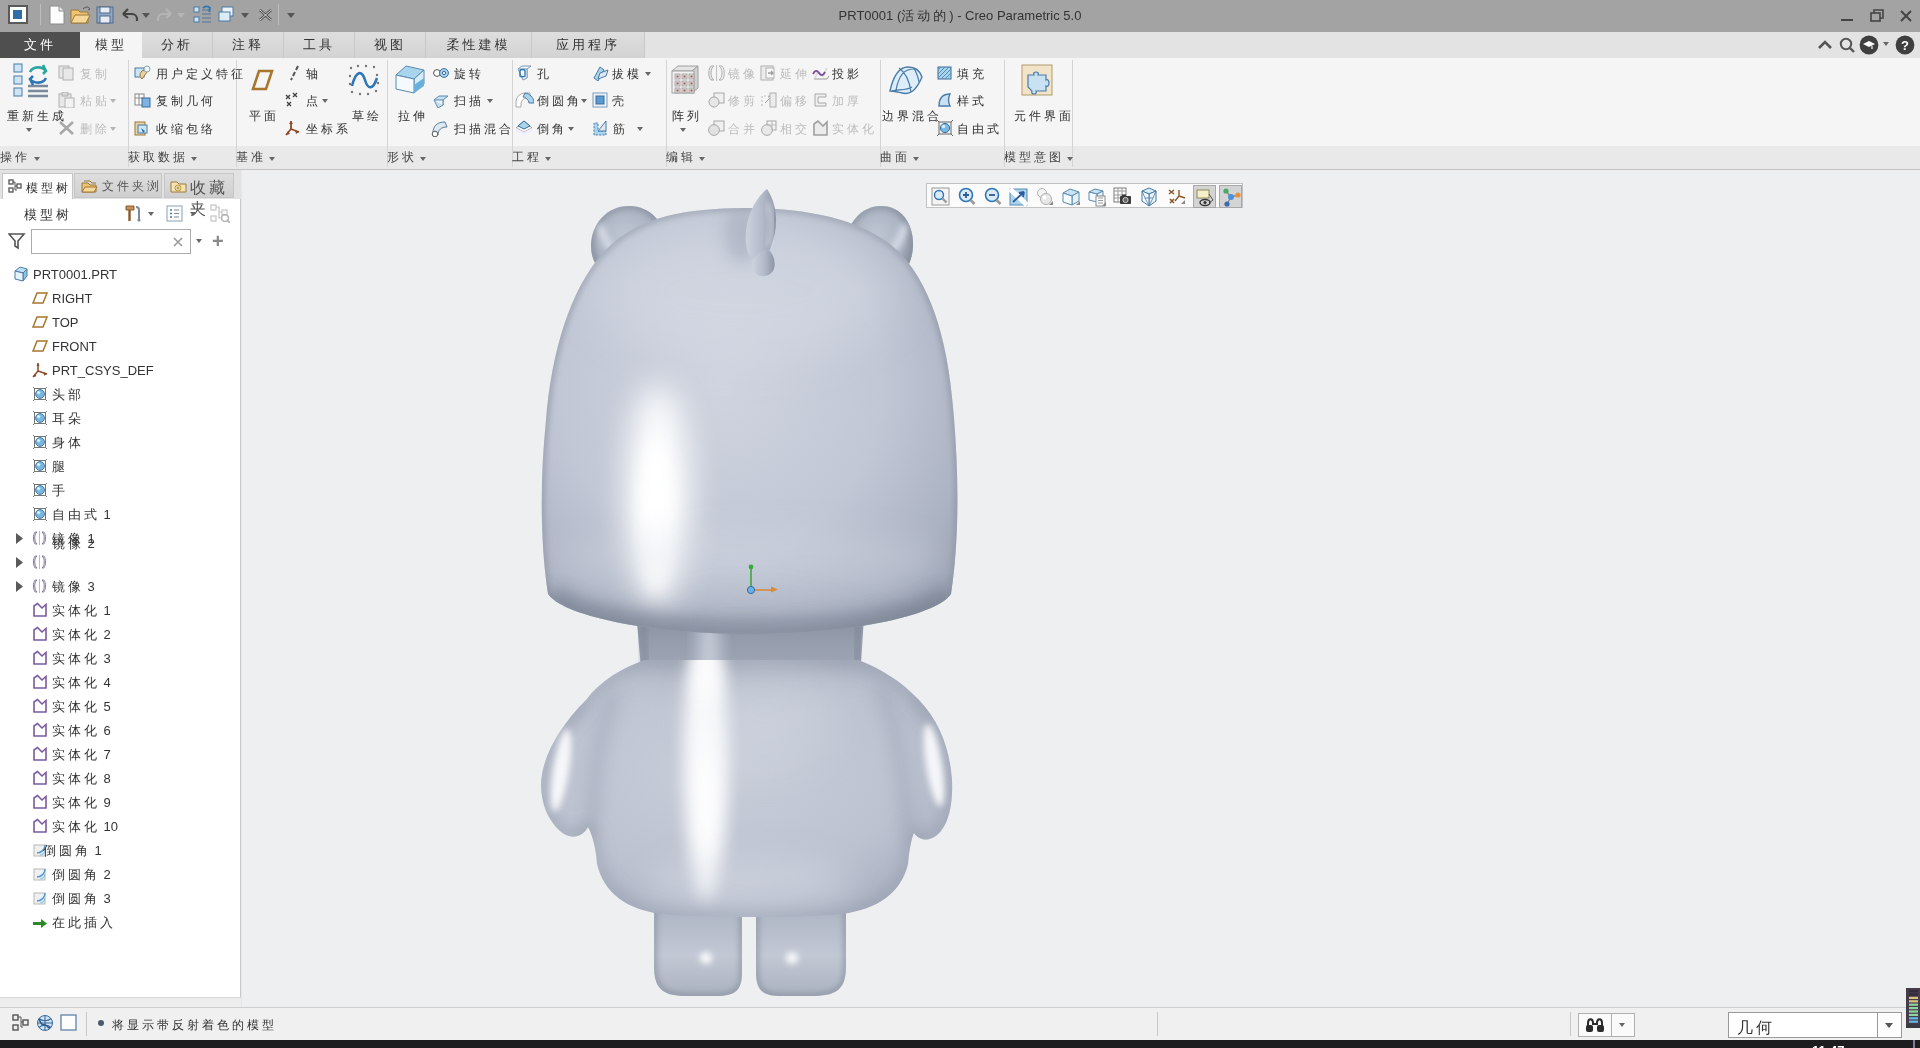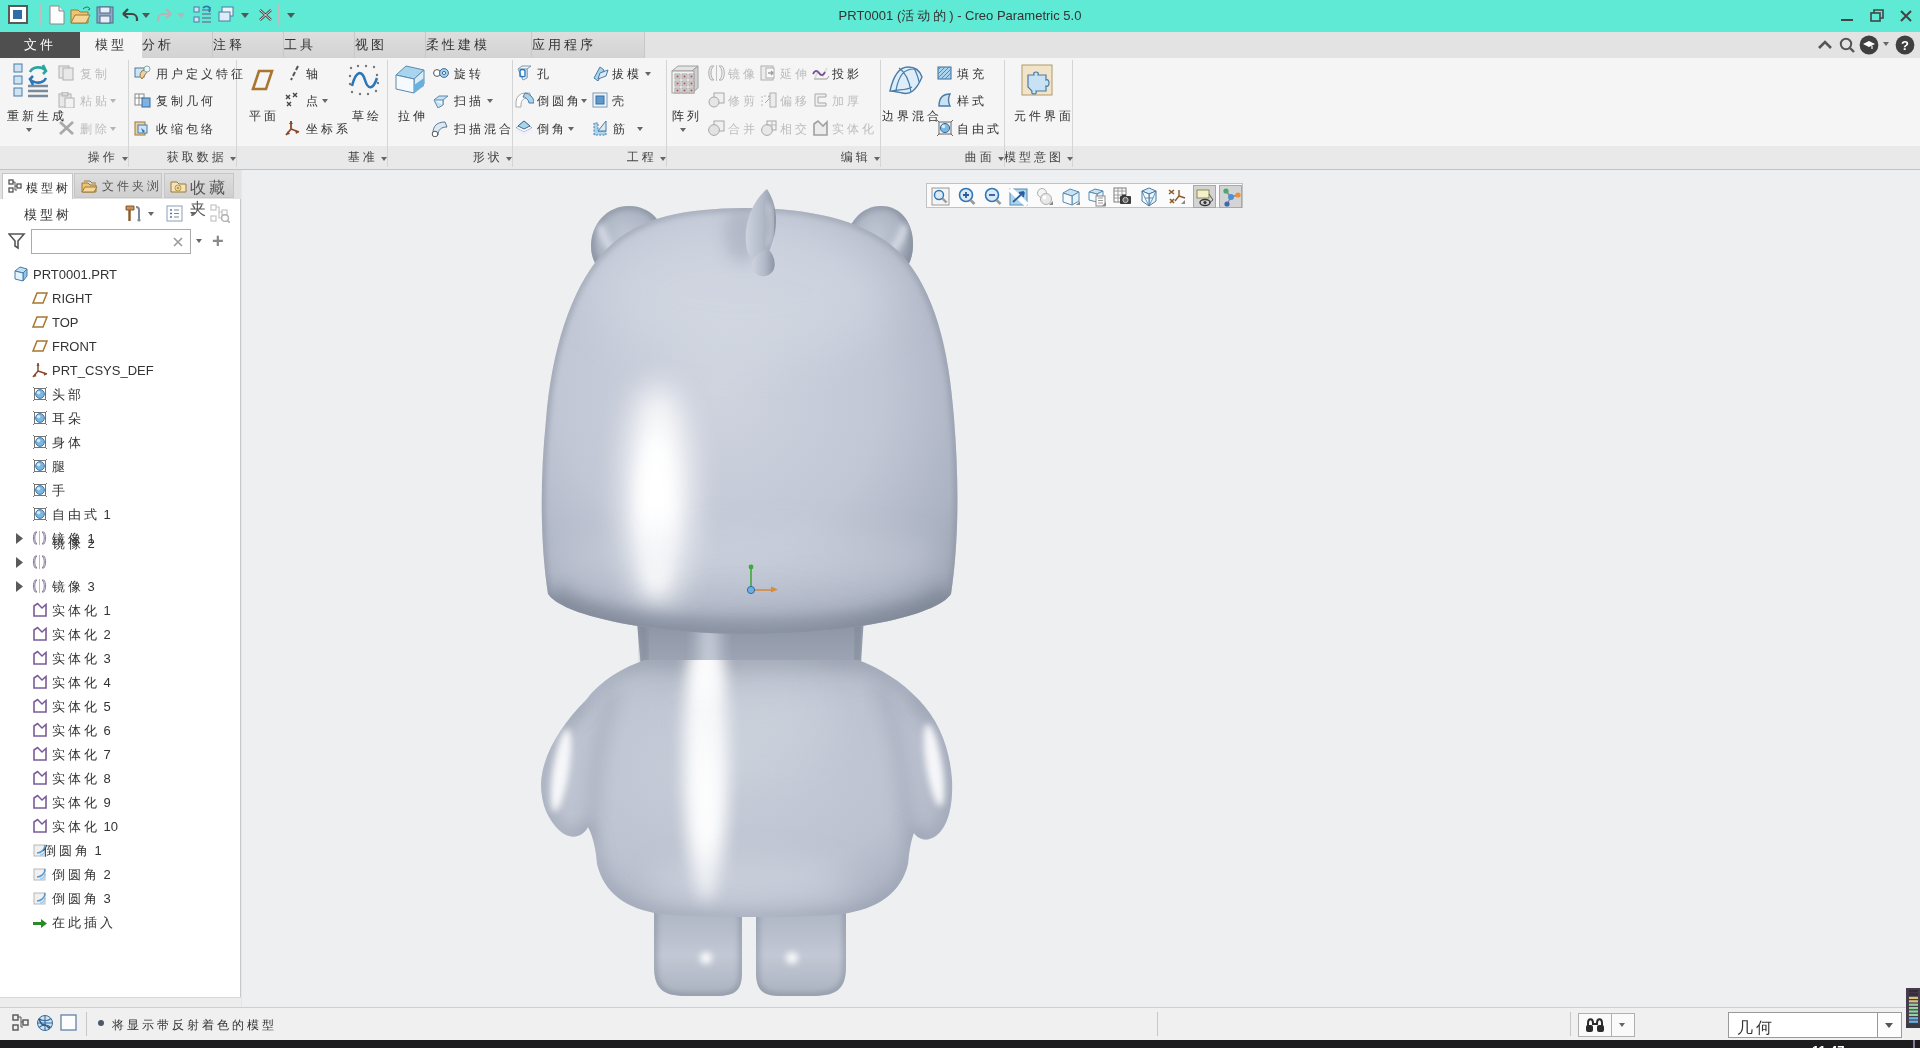--- a/index.html
+++ b/index.html
@@ -1,32 +1,32 @@
 <!DOCTYPE html>
 <html><head><meta charset="utf-8"><style>
 *{margin:0;padding:0;box-sizing:border-box}
 html,body{width:1920px;height:1048px;overflow:hidden;font-family:"Liberation Sans",sans-serif;background:#e7e7e7}
 .ab{position:absolute}
 i{font-style:normal;letter-spacing:3px}
 .tx{color:#333}
 .dn{width:0;height:0;border-left:4px solid transparent;border-right:4px solid transparent;border-top:5px solid #555;display:inline-block}
 .dns{width:0;height:0;border-left:3px solid transparent;border-right:3px solid transparent;border-top:4px solid #666;display:inline-block}
 .dng{border-top-color:#b5b5b5}
-.tabg{height:26px;background:linear-gradient(#dedede,#d3d3d3);font-size:13px;text-align:left;line-height:26px;border-right:1px solid #c8c8c8}
+.tabg{height:26px;background:linear-gradient(#dedede,#d3d3d3);font-size:13px;text-align:center;line-height:26px;border-right:1px solid #c8c8c8}
 .rbtxt{font-size:12px;color:#333;white-space:nowrap}
 .rgray{color:#bdbdbd}
-.glabel{position:absolute;top:3px;width:100%;text-align:right;font-size:12px;color:#444;white-space:nowrap}
+.glabel{position:absolute;top:3px;width:100%;text-align:left;font-size:12px;color:#444;white-space:nowrap}
 .vsep{position:absolute;top:2px;width:1px;height:107px;background:#d4d4d4}
 .trow{position:absolute;font-size:13px;color:#333;white-space:nowrap;line-height:15px}
 .vtb{position:absolute;top:3px;width:20px;height:20px}
 svg{display:block}
 </style></head>
 <body>
 
-<div class="ab" id="titlebar" style="left:0;top:0;width:1920px;height:32px;background:#5eead4">
+<div class="ab" id="titlebar" style="left:0;top:0;width:1920px;height:32px;background:#a3a3a3">
 
  <svg class="ab" style="left:8px;top:5px" width="21" height="20">
       <rect x="1" y="1" width="18" height="17" fill="#fff" stroke="#5a5a5a" stroke-width="2"></rect>
       <rect x="5" y="5" width="9" height="9" fill="#2e6da8"></rect>
     </svg>
  <div class="ab" style="left:40px;top:4px;width:1px;height:21px;background:#bdbdbd"></div>
 
  <svg class="ab" style="left:48px;top:5px" width="18" height="20">
       <path d="M2 1h9l5 5v13H2z" fill="#fdfdfd" stroke="#8a8a8a"></path>
       <path d="M11 1v5h5" fill="#e8e8e8" stroke="#8a8a8a"></path>

